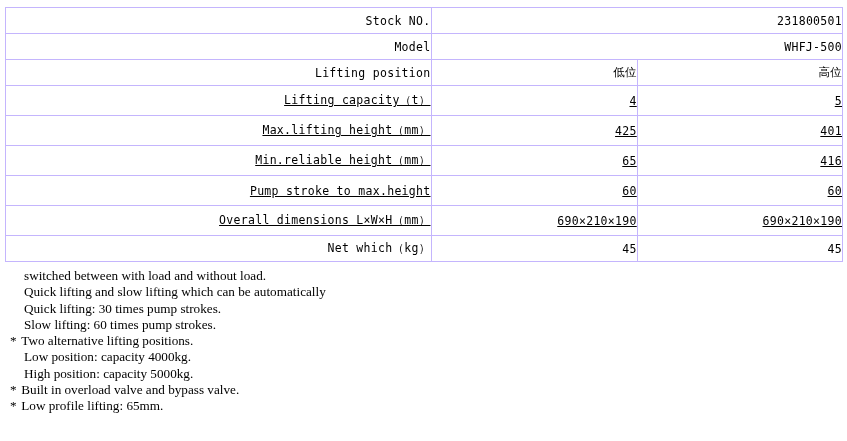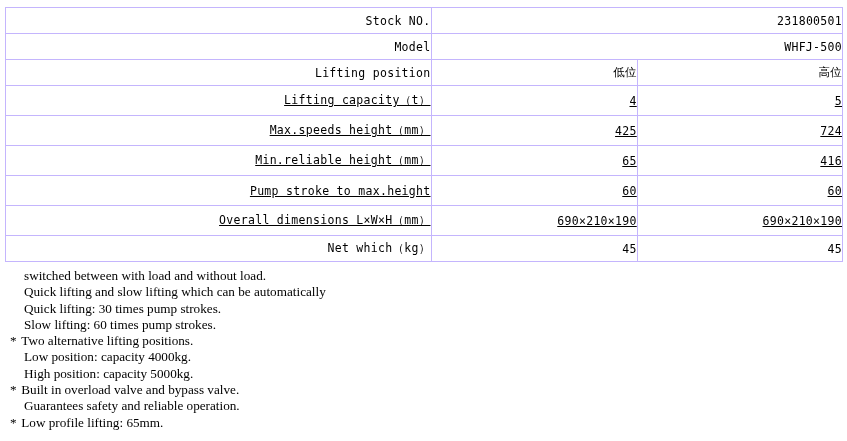--- a/index.html
+++ b/index.html
@@ -89,23 +89,23 @@
         <td>Lifting position</td>
         <td>低位</td>
         <td>高位</td>
       </tr>
       <tr class="tall">
         <td>Lifting capacity（t）</td>
         <td>4</td>
         <td>5</td>
       </tr>
       <tr class="tall">
-        <td>Max.speeds height（mm）</td>
+        <td>Max.lifting height（mm）</td>
         <td>425</td>
-        <td>724</td>
+        <td>401</td>
       </tr>
       <tr class="tall">
         <td>Min.reliable height（mm）</td>
         <td>65</td>
         <td>416</td>
       </tr>
       <tr class="tall">
         <td>Pump stroke to max.height</td>
         <td>60</td>
         <td>60</td>
@@ -125,17 +125,16 @@
 
   <div class="notes">
     <div class="note-line"><span class="ind"></span><span>switched between with load and without load.</span></div>
     <div class="note-line"><span class="ind"></span><span>Quick lifting and slow lifting which can be automatically</span></div>
     <div class="note-line"><span class="ind"></span><span>Quick lifting: 30 times pump strokes.</span></div>
     <div class="note-line"><span class="ind"></span><span>Slow lifting: 60 times pump strokes.</span></div>
     <div class="note-line"><span class="star">*</span>&nbsp;<span>Two alternative lifting positions.</span></div>
     <div class="note-line"><span class="ind"></span><span>Low position: capacity 4000kg.</span></div>
     <div class="note-line"><span class="ind"></span><span>High position: capacity 5000kg.</span></div>
     <div class="note-line"><span class="star">*</span>&nbsp;<span>Built in overload valve and bypass valve.</span></div>
-    <div class="note-line"><span class="ind"></span><span>Guarantees safety and reliable operation.</span></div>
     <div class="note-line"><span class="star">*</span>&nbsp;<span>Low profile lifting: 65mm.</span></div>
   </div>
 
 </div>
 
 </body></html>

